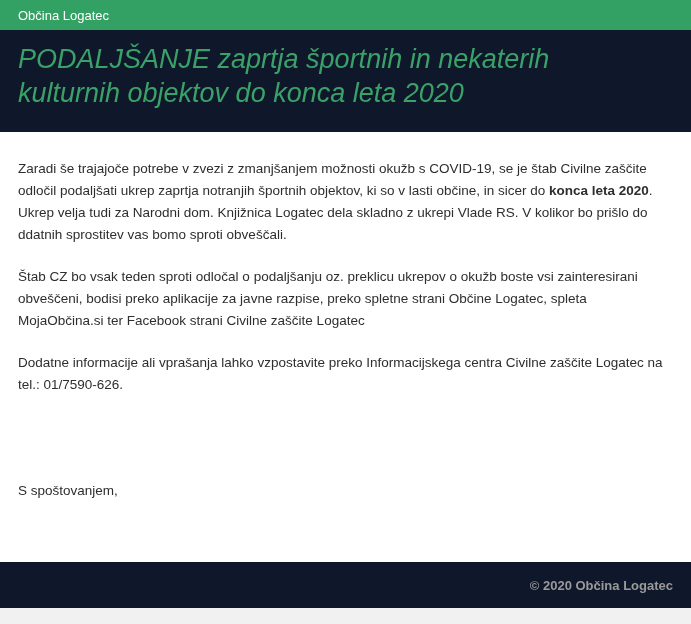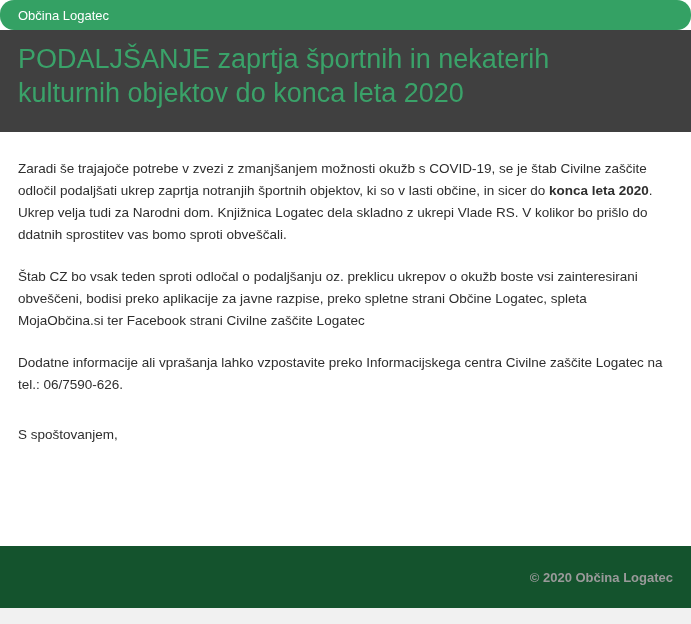--- a/index.html
+++ b/index.html
@@ -14,54 +14,54 @@
   }
   .topbar {
     flex: none;
     height: 30px;
     background: #34a164;
     color: #ffffff;
     display: flex;
     align-items: center;
     padding: 0 18px;
     font-size: 13px;
-    border-radius: 14px;
   }
   .hero {
     flex: none;
-    background: #404040;
+    background: #0f172a;
     padding: 12px 24px 22px 18px;
+    font-style: italic;
   }
   .hero h1 {
     margin: 0;
     max-width: 590px;
     font-size: 27px;
     line-height: 34px;
     font-weight: 400;
     color: #3aa269;
   }
   main {
     flex: 1 1 auto;
     overflow: hidden;
     padding: 26px 18px 0 18px;
     color: #2e2e2e;
     font-size: 13.5px;
     line-height: 22px;
   }
   main p { margin: 0 0 20px 0; }
   .bold { font-weight: 700; }
-  .closing { margin-top: 28px; margin-bottom: 0; }
+  .closing { margin-top: 84px; margin-bottom: 0; }
   footer {
     flex: none;
     height: 30px;
-    background: #14532d;
+    background: #0f172a;
     display: flex;
     align-items: center;
     justify-content: flex-end;
-    padding: 16px 18px;
+    padding: 8px 18px;
   }
   .copyright {
     font-size: 13px;
     font-weight: 700;
     color: #9a9a9a;
   }
   .bottom-strip {
     flex: none;
     height: 16px;
     background: #f1f1f1;
@@ -77,21 +77,21 @@
 <section class="hero">
   <h1>PODALJŠANJE zaprtja športnih in nekaterih kulturnih objektov do konca leta 2020</h1>
 </section>
 
 <main>
 
   <p><span>Zaradi še trajajoče potrebe v zvezi z zmanjšanjem možnosti okužb s COVID-19, se je štab Civilne zaščite odločil podaljšati ukrep zaprtja notranjih športnih objektov, ki so v lasti občine, in sicer do </span><span class="bold">konca leta 2020</span><span>. Ukrep velja tudi za Narodni dom. Knjižnica Logatec dela skladno z ukrepi Vlade RS. V kolikor bo prišlo do ddatnih sprostitev vas bomo sproti obveščali.</span></p>
 
   <p>Štab CZ bo vsak teden sproti odločal o podaljšanju oz. preklicu ukrepov o okužb boste vsi zainteresirani obveščeni, bodisi preko aplikacije za javne razpise, preko spletne strani Občine Logatec, spleta MojaObčina.si ter Facebook strani Civilne zaščite Logatec</p>
 
-  <p>Dodatne informacije ali vprašanja lahko vzpostavite preko Informacijskega centra Civilne zaščite Logatec na tel.: 06/7590-626.</p>
+  <p>Dodatne informacije ali vprašanja lahko vzpostavite preko Informacijskega centra Civilne zaščite Logatec na tel.: 01/7590-626.</p>
 
 
   <p class="closing"><span>S spoštovanjem,</span><br></p>
 </main>
 
 <footer>
   <span class="copyright">© 2020 Občina Logatec</span>
 </footer>
 <div class="bottom-strip"></div>
 

